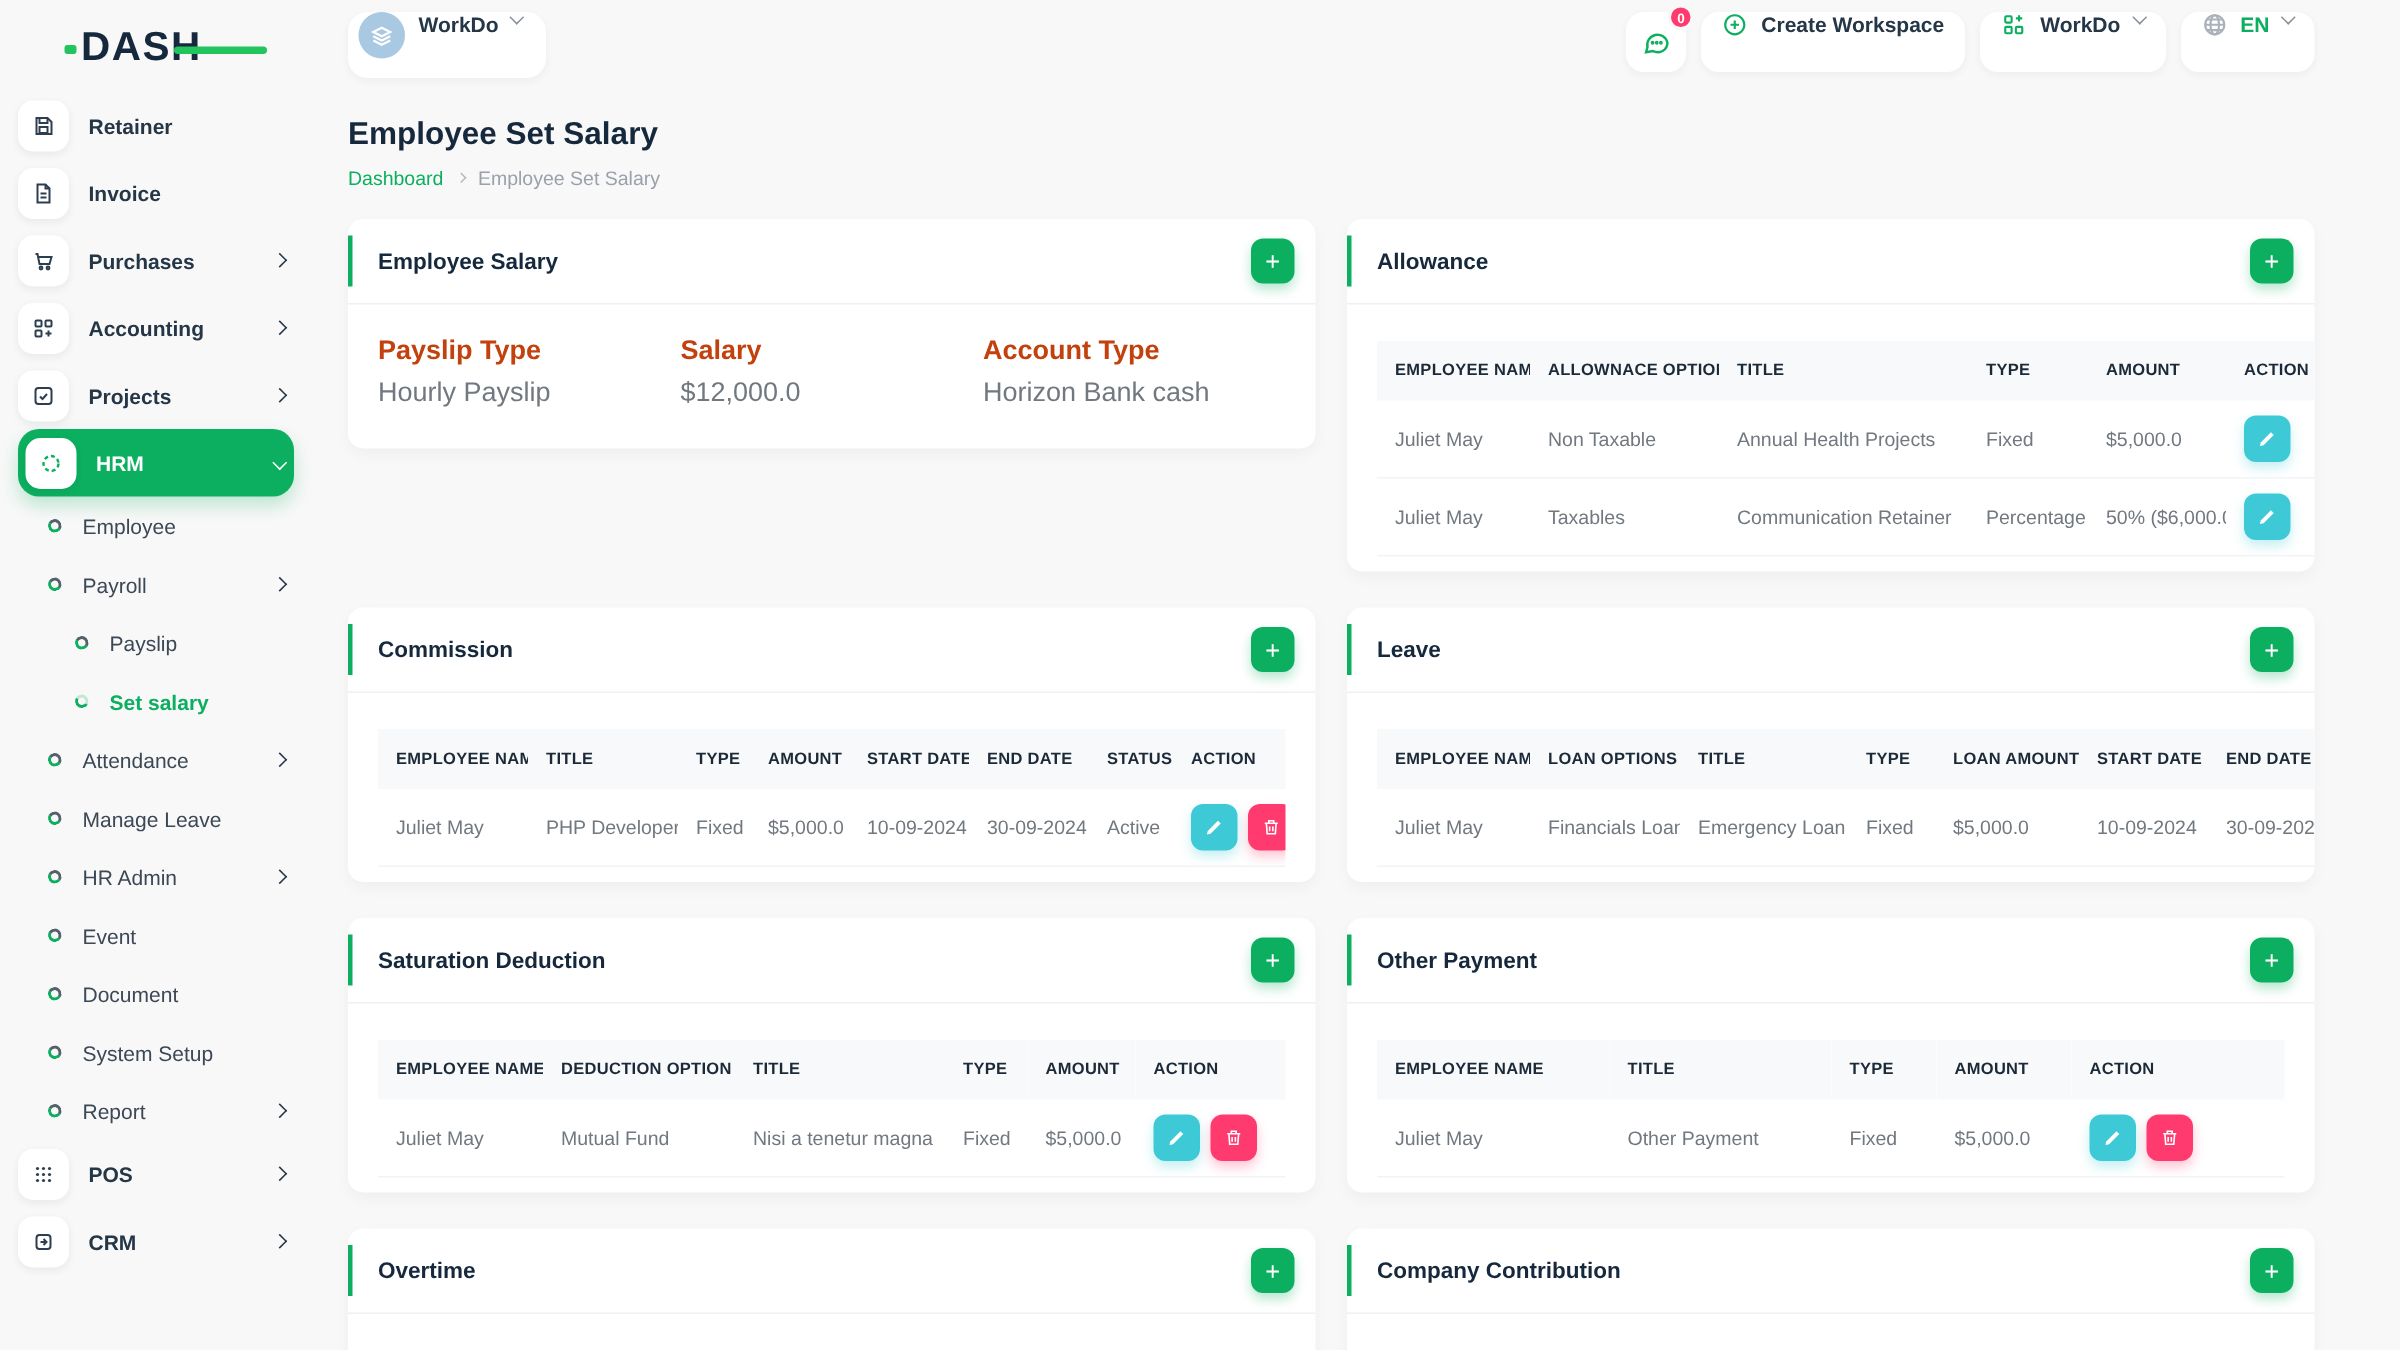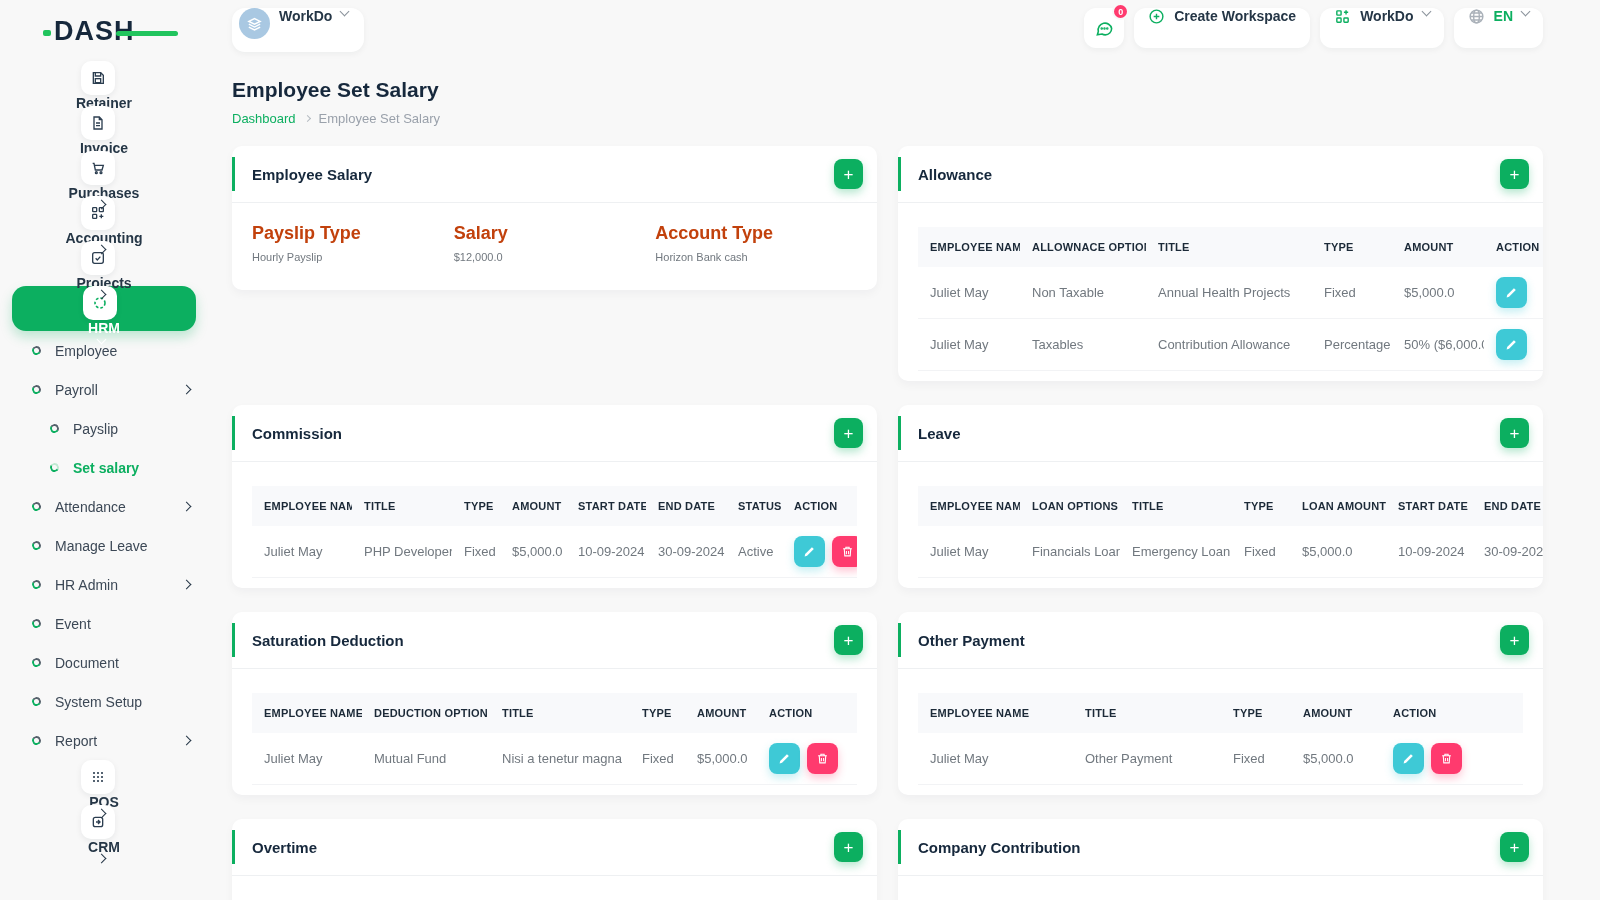--- a/index.html
+++ b/index.html
@@ -12,21 +12,21 @@
   body{background:var(--bg);font-family:"Liberation Sans","DejaVu Sans",sans-serif;color:var(--label);}
 
   
   .sidebar{position:absolute;left:0;top:0;width:212px;height:900px;}
   .logo{position:relative;margin:16px 0 14px 54px;width:110px;}
   .logo-text{font-size:27px;font-weight:800;letter-spacing:1px;color:var(--dark);}
   .logo-dot{position:absolute;left:-11px;top:14px;width:8px;height:6px;border-radius:2px;background:#21c45d;}
   .logo-bar{position:absolute;right:-14px;top:15px;width:62px;height:5px;border-radius:3px;background:#21c45d;}
   .nav{margin-top:4px;}
   .nav-item{display:flex;align-items:center;cursor:pointer;margin:0 16px 0 12px;color:var(--label);}
-  .nav-item.lvl-main{height:45px;flex-direction:column;}
+  .nav-item.lvl-main{height:45px;}
   .nav-item.lvl-sub{height:39px;padding-left:20px;}
   .nav-item.lvl-subsub{height:39px;padding-left:38px;}
   .icon-box{width:34px;height:34px;border-radius:10px;background:#fff;box-shadow:0 2px 6px rgba(20,30,40,.07);
     display:flex;align-items:center;justify-content:center;margin-right:13px;color:#2c3e50;flex:none;}
   .icon-box svg{width:16px;height:16px;}
   .nav-label{font-size:14px;font-weight:600;flex:1;white-space:nowrap;}
   .lvl-sub .nav-label,.lvl-subsub .nav-label{font-weight:400;font-size:14px;color:#3c4856;}
   .bullet{width:9px;height:9px;border-radius:50%;border:2px solid #55606b;border-bottom-color:var(--green);
     border-left-color:var(--green);transform:rotate(-15deg);margin-right:14px;flex:none;}
   .bullet-active{border-color:#bfe9d2;border-bottom-color:var(--green);border-left-color:var(--green);}
@@ -71,21 +71,21 @@
   .grid{margin-top:20px;display:grid;grid-template-columns:645px 645px;column-gap:21px;row-gap:24px;align-items:start;}
   .card{background:#fff;border-radius:10px;box-shadow:0 4px 10px rgba(20,30,40,.04);overflow:hidden;}
   .card-head{position:relative;height:57px;display:flex;align-items:center;padding:0 20px;border-bottom:1px solid var(--line);}
   .card-head::before{content:"";position:absolute;left:0;top:11px;bottom:11px;width:3px;background:var(--green);}
   .card-title{font-size:15px;font-weight:700;color:var(--dark);}
   .add-btn{position:absolute;right:14px;top:50%;transform:translateY(-50%);width:29px;height:30px;border:none;border-radius:8px;
     background:var(--green);color:#fff;font-size:17px;line-height:1;cursor:pointer;display:flex;align-items:center;justify-content:center;box-shadow:0 4px 8px rgba(12,175,96,.3);}
 
   .fields{display:grid;grid-template-columns:1fr 1fr 1fr;padding:20px 20px 27px;}
   .fld-label{font-size:18px;font-weight:700;color:#c2410c;}
-  .fld-value{font-size:11px;color:var(--gray);margin-top:7px;}
+  .fld-value{font-size:18px;color:var(--gray);margin-top:7px;}
 
   .table-wrap{padding:24px 20px 10px;overflow:hidden;}
   table{border-collapse:collapse;table-layout:fixed;}
   th{background:var(--thead);font-size:11px;font-weight:700;color:#1c2a38;text-align:left;
      padding:14px 12px;white-space:nowrap;overflow:hidden;letter-spacing:.2px;}
   td{font-size:13px;color:var(--gray);padding:10px 12px;height:51px;border-bottom:1px solid #f2f3f5;white-space:nowrap;overflow:hidden;}
   .act-cell{display:flex;gap:7px;align-items:center;}
   .btn-edit,.btn-del{width:31px;height:31px;border:none;border-radius:8px;color:#fff;cursor:pointer;
     display:flex;align-items:center;justify-content:center;flex:none;}
   .btn-edit{background:var(--teal);box-shadow:0 4px 8px rgba(62,201,214,.3);}
@@ -372,21 +372,21 @@
                       <svg viewBox="0 0 24 24" fill="currentColor">
                         <path d="M3 21l4.5-1L20 7.5 16.5 4 4 16.5 3 21z"></path>
                       </svg>
                     </button>
                   </div>
                 </td>
               </tr>
               <tr>
                 <td>Juliet May</td>
                 <td>Taxables</td>
-                <td>Contribution Allowance</td>
+                <td>Communication Retainer</td>
                 <td>Percentage</td>
                 <td>50% ($6,000.0)</td>
                 <td>
                   <div class="act-cell">
                     <button class="btn-edit">
                       <svg viewBox="0 0 24 24" fill="currentColor">
                         <path d="M3 21l4.5-1L20 7.5 16.5 4 4 16.5 3 21z"></path>
                       </svg>
                     </button>
                   </div>

